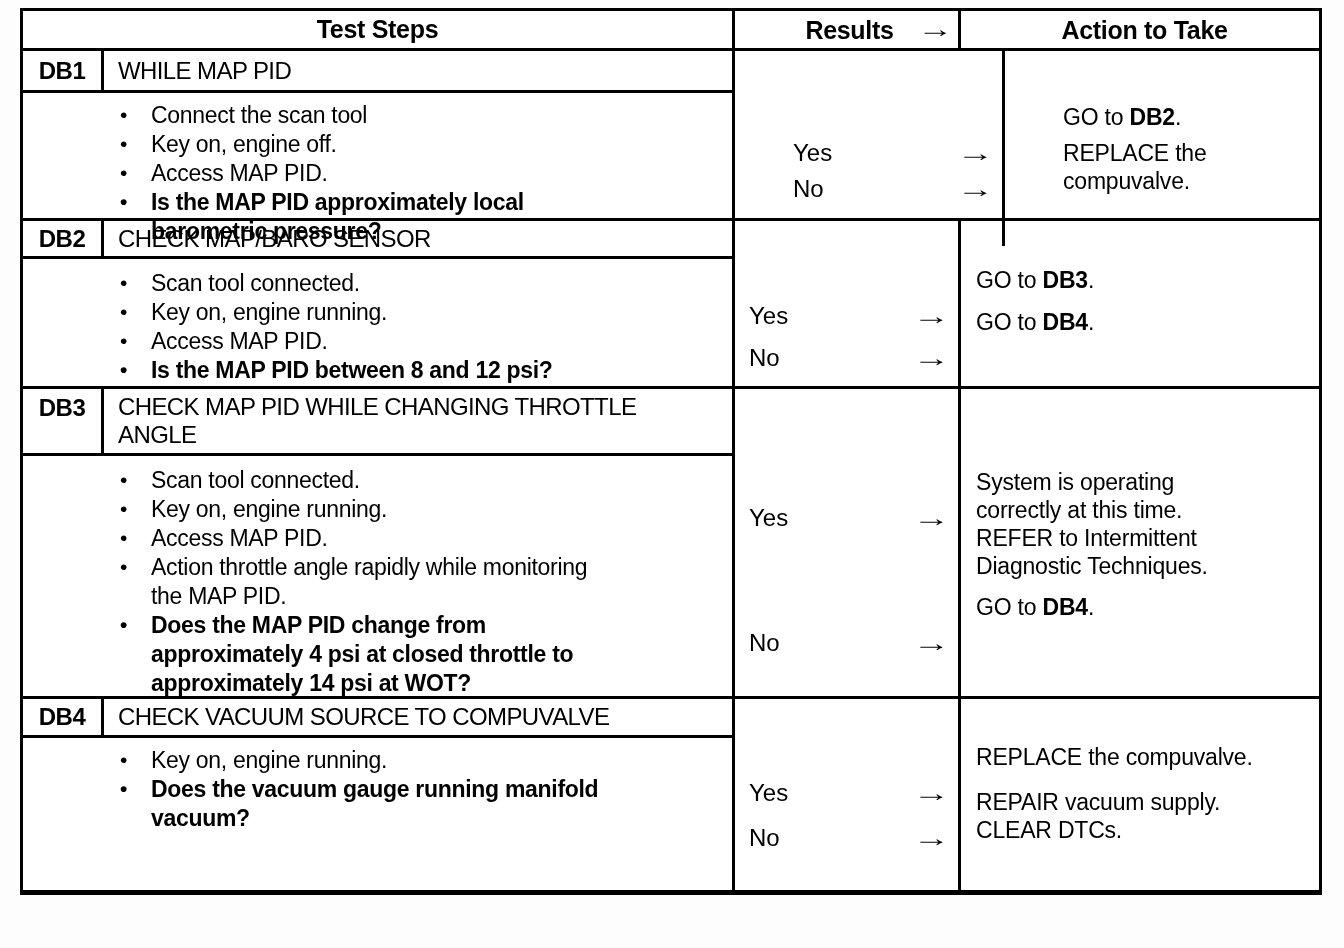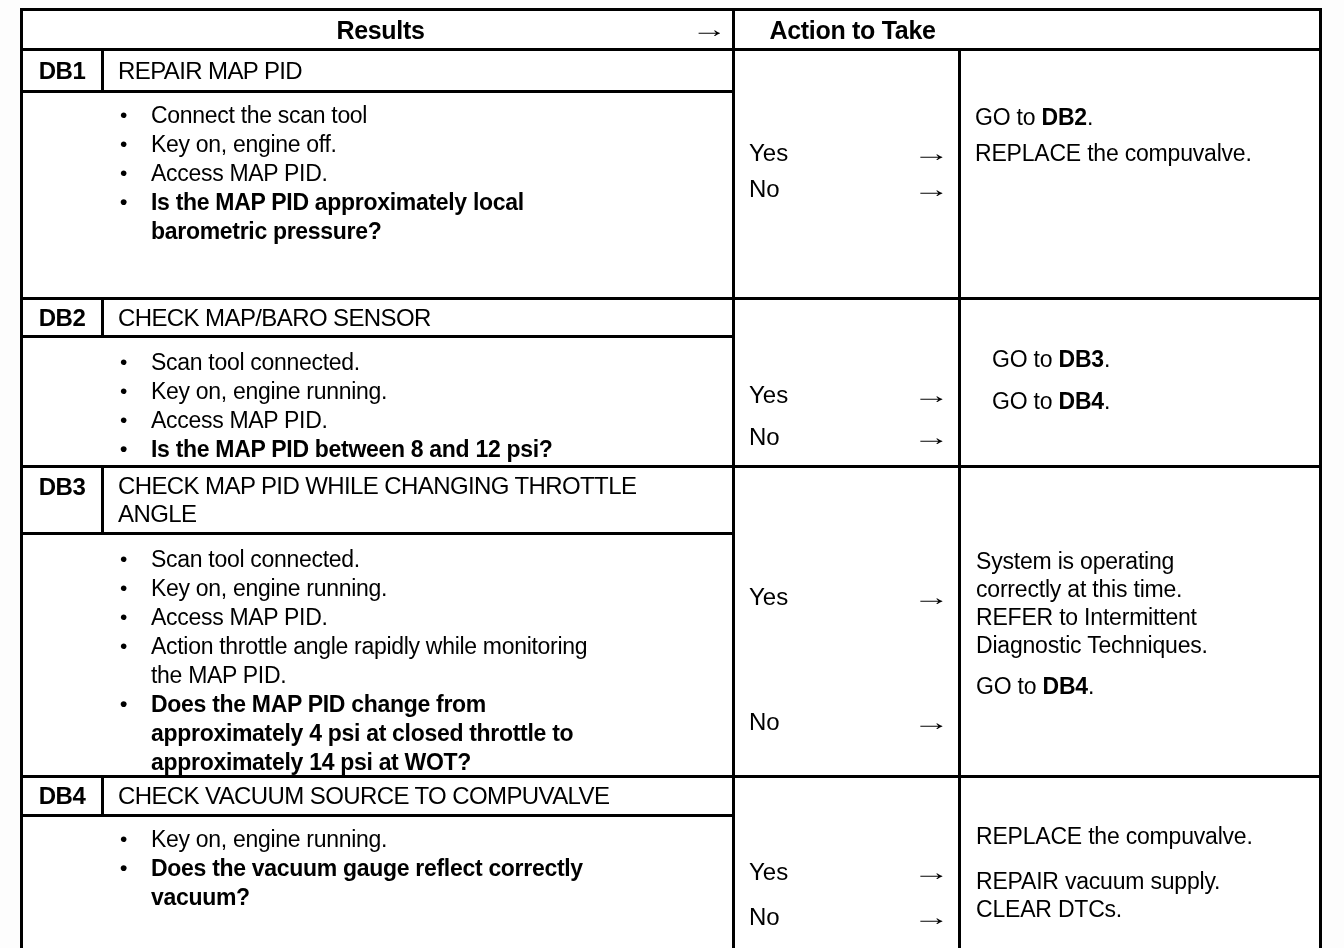--- a/index.html
+++ b/index.html
@@ -28,21 +28,21 @@
   }
   .thead .col-results { justify-content:center; }
   .hdr-arrow {
     position:absolute; right:5px; top:4px;
     font-weight:bold; font-size:24px;
     display:inline-block; transform:scaleX(1.5); transform-origin:right center;
   }
 
   
   .block { border-top:3px solid #000; }
-  .b1 { height:249px; }
+  .b1 { height:170px;gap:44px; }
   .b2 { height:168px; }
   .b3 { height:310px; }
   .b4 { height:194px; }
 
   .title-row { display:flex; border-bottom:3px solid #000; }
   .b1 .title-row { height:42px; }
   .b2 .title-row { height:38px; }
   .b3 .title-row { height:67px; }
   .b4 .title-row { height:39px; }
   .id-cell {
@@ -74,50 +74,53 @@
   .bold { font-weight:bold; }
 
   
   .col-results { padding-left:14px; padding-right:8px; font-size:24px; line-height:28px; }
   .col-actions { padding-left:15px; padding-right:6px; font-size:23px; line-height:28px; letter-spacing:-0.2px; }
   .res-row { display:flex; justify-content:space-between; align-items:flex-start;margin-top:36px; }
   .res-arrow { display:inline-block; transform:scaleX(1.55); transform-origin:right center; margin-right:0px; }
   .act-item { white-space:pre-line; }
 
   .b1 .col-results { padding-top:52px; } .b1 .col-actions { padding-top:52px;padding-left:14px; }
-  .b2 .col-results { padding-top:45px; } .b2 .col-actions { padding-top:45px;margin-left:16px; }
+  .b2 .col-results { padding-top:45px; } .b2 .col-actions { padding-top:45px; }
   .b3 .col-results { padding-top:79px; } .b3 .col-actions { padding-top:79px; }
   .b4 .col-results { padding-top:44px; } .b4 .col-actions { padding-top:44px; }
 
   .b1 .res-row + .res-row { margin-top:8px; }  .b1 .act-item + .act-item { margin-top:8px; }
   .b2 .res-row + .res-row { margin-top:14px; } .b2 .act-item + .act-item { margin-top:14px; }
   .b3 .res-row + .res-row { margin-top:97px; } .b3 .act-item + .act-item { margin-top:13px; }
   .b4 .res-row + .res-row { margin-top:17px; } .b4 .act-item + .act-item { margin-top:17px; }
 </style>
 </head>
 <body>
 
 <div class="page">
   <div class="ptable">
 
     <div class="grid-row thead">
+      <div class="hcell col-steps">
+        <span>Test Steps</span>
+      </div>
       <div class="hcell col-results">
         <span>Results</span>
         <span class="hdr-arrow">→</span>
       </div>
       <div class="hcell col-actions">
         <span>Action to Take</span>
       </div>
     </div>
 
   <div class="grid-row block b1">
     <div class="col-steps">
       <div class="title-row">
         <div class="id-cell">DB1</div>
-        <div class="title-cell">REPAIR MAP PID</div>
+        <div class="title-cell">WHILE MAP PID</div>
       </div>
       <ul class="steps">
             <li>Connect the scan tool</li>
             <li>Key on, engine off.</li>
             <li>Access MAP PID.</li>
             <li class="bold">Is the MAP PID approximately local
 barometric pressure?</li>
           </ul>
     </div>
     <div class="col-results">
@@ -200,21 +203,21 @@
         </div>
   </div>
       <div class="grid-row block b4">
     <div class="col-steps">
       <div class="title-row">
         <div class="id-cell">DB4</div>
         <div class="title-cell">CHECK VACUUM SOURCE TO COMPUVALVE</div>
       </div>
       <ul class="steps">
             <li>Key on, engine running.</li>
-            <li class="bold">Does the vacuum gauge reflect correctly
+            <li class="bold">Does the vacuum gauge running manifold
 vacuum?</li>
           </ul>
     </div>
     <div class="col-results">
           <div class="res-row">
             <span>Yes</span>
             <span class="res-arrow">→</span>
           </div>
           <div class="res-row">
             <span>No</span>

